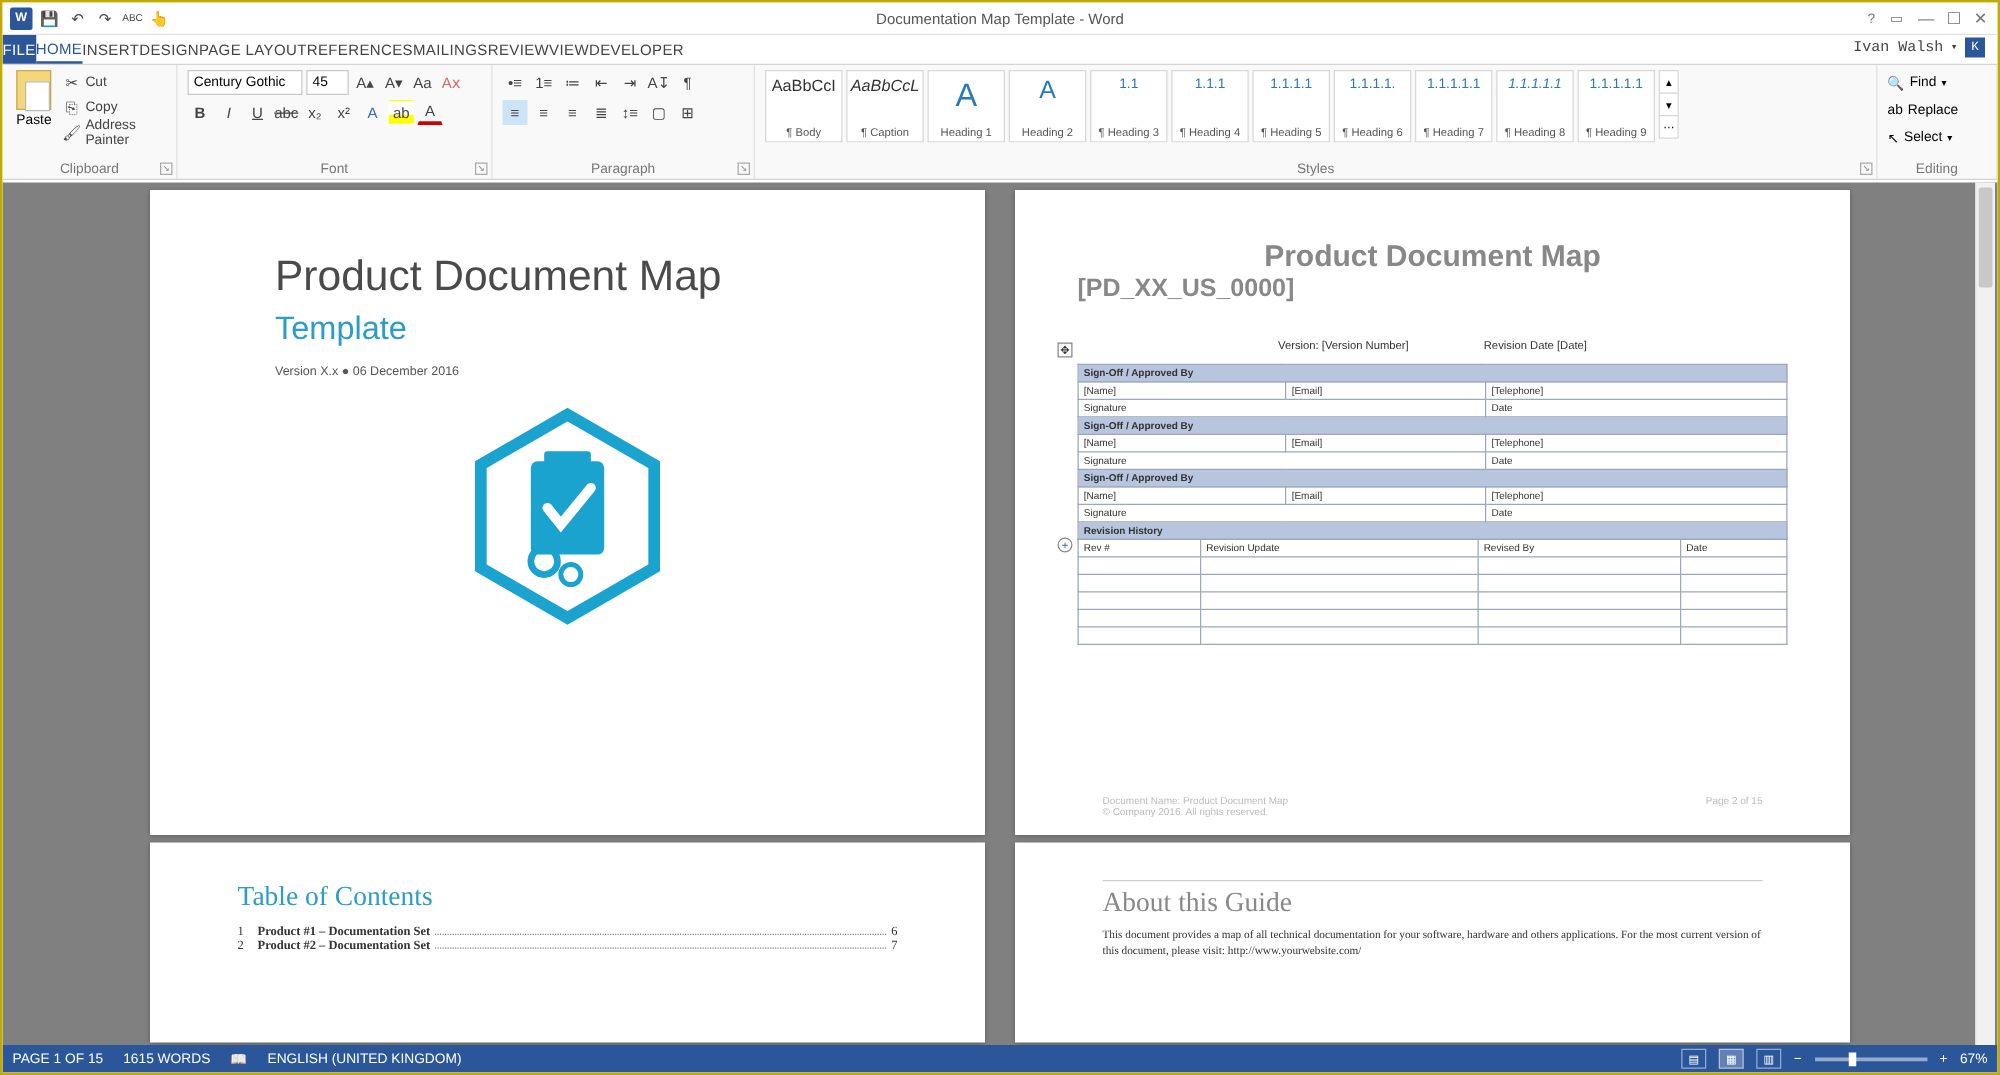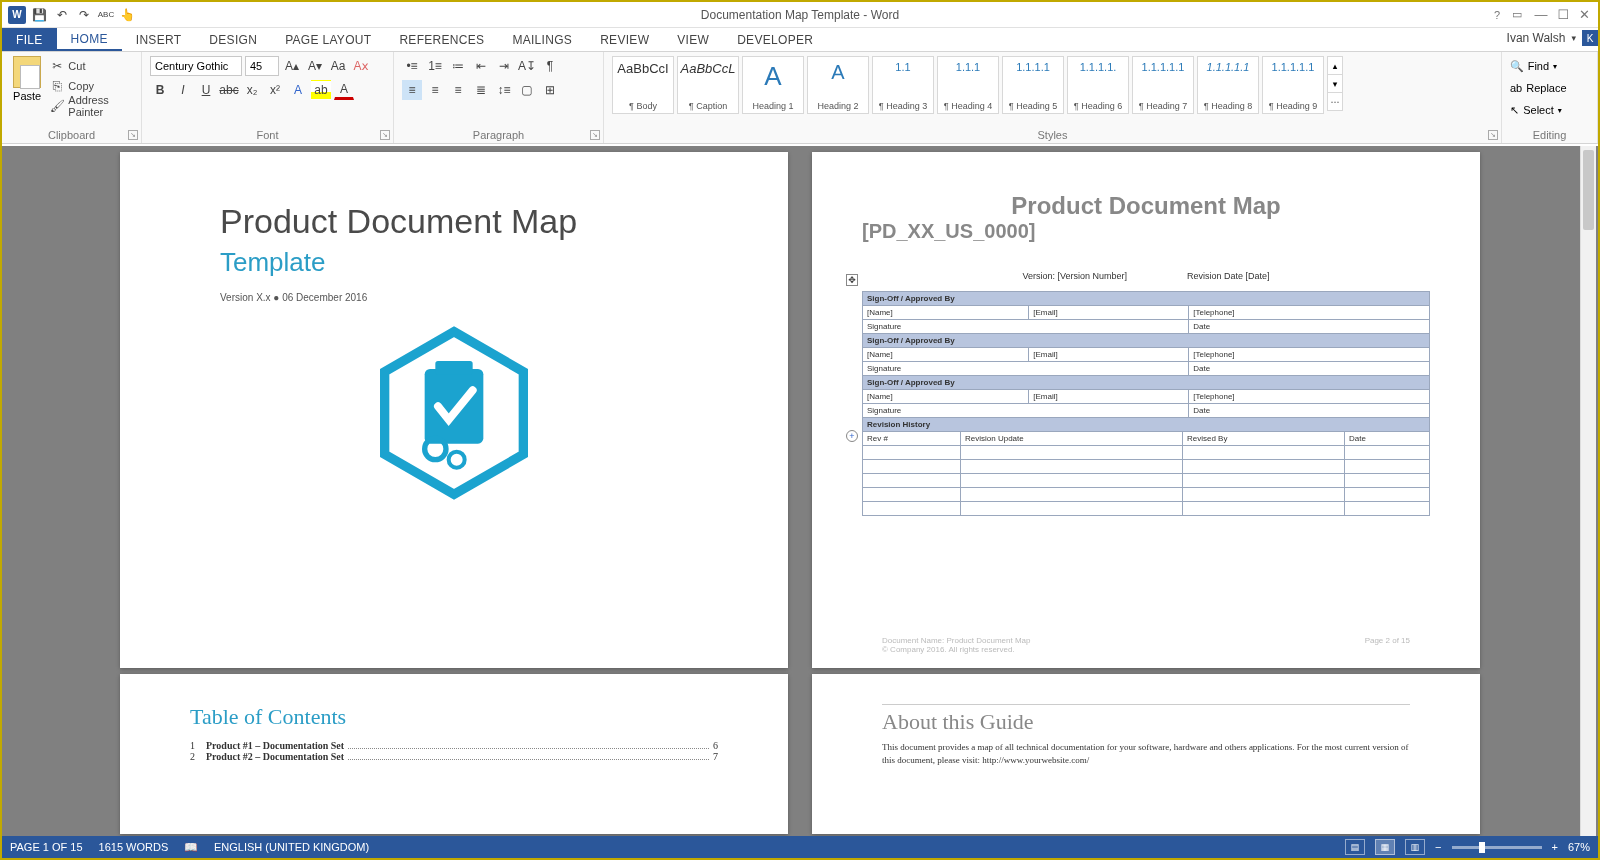--- a/index.html
+++ b/index.html
@@ -8,21 +8,21 @@
 .qat { display: flex; align-items: center; gap: 6px; padding: 0 6px; }
 .qat .icon { width: 16px; height: 16px; display: flex; align-items: center; justify-content: center; font-size: 12px; color: #444; }
 .word-icon { width: 18px; height: 18px; background: #2b579a; color: #fff; font-weight: bold; font-size: 10px; display: flex; align-items: center; justify-content: center; border-radius: 2px; }
 .title-center { position: absolute; left: 50%; transform: translateX(-50%); font-size: 12px; color: #555; }
 .title-right { position: absolute; right: 8px; display: flex; align-items: center; gap: 12px; }
 .user-box { display: flex; align-items: center; gap: 6px; font-size: 12px; color: #444; }
 .user-badge { width: 16px; height: 16px; background: #2b579a; color: #fff; font-size: 10px; display:flex; align-items:center; justify-content:center; }
 .win-controls { display: flex; gap: 10px; font-size: 13px; color: #777; }
 
 .tabs { height: 24px; display: flex; align-items: stretch; border-bottom: 1px solid #d4d4d4; background: #fff; }
-.tab { padding: 0 14px; display: flex; align-items: center; font-size: 12px; color: #444; text-transform: uppercase; letter-spacing: .3px; cursor: pointer; }
+.tab { padding: 0 0; display: flex; align-items: center; font-size: 12px; color: #444; text-transform: uppercase; letter-spacing: .3px; cursor: pointer; }
 .tab.file { background: #2b579a; color: #fff; }
 .tab.active { border-bottom: 2px solid #2b579a; color: #2b579a; }
 
 .ribbon { height: 92px; background: #f9f9f9; border-bottom: 1px solid #d4d4d4; display: flex; }
 .group { border-right: 1px solid #e1e1e1; padding: 4px 8px 2px 8px; display: flex; flex-direction: column; justify-content: space-between; position: relative; }
 .group-label { text-align: center; font-size: 11px; color: #777; padding-top: 2px; }
 .group-body { display: flex; align-items: flex-start; gap: 6px; height: 66px; }
 .dlauncher { position: absolute; right: 3px; bottom: 3px; width: 10px; height: 10px; border: 1px solid #aaa; font-size: 7px; display:flex; align-items:center; justify-content:center; color:#888; }
 
 .paste-btn { width: 40px; display: flex; flex-direction: column; align-items: center; gap: 2px; }
@@ -104,21 +104,21 @@
   <div class="title-right">
     <span style="color:#777;">?</span>
     <span style="color:#777;">▭</span>
     <div class="win-controls">
       <span>—</span>
       <span>☐</span>
       <span>✕</span>
     </div>
   </div>
 </div>
-<div style="position:absolute; top:28px; right:0;" class="user-box">
+<div style="position:absolute; top:28px; right:10px;font-family:Liberation Mono, monospace;" class="user-box">
   <span>Ivan Walsh</span>
   <span style="font-size:9px;">▾</span>
   <div class="user-badge">K</div>
 </div>
 
 <div class="tabs">
   <div class="tab file">FILE</div>
   <div class="tab active">HOME</div>
   <div class="tab">INSERT</div>
   <div class="tab">DESIGN</div>

